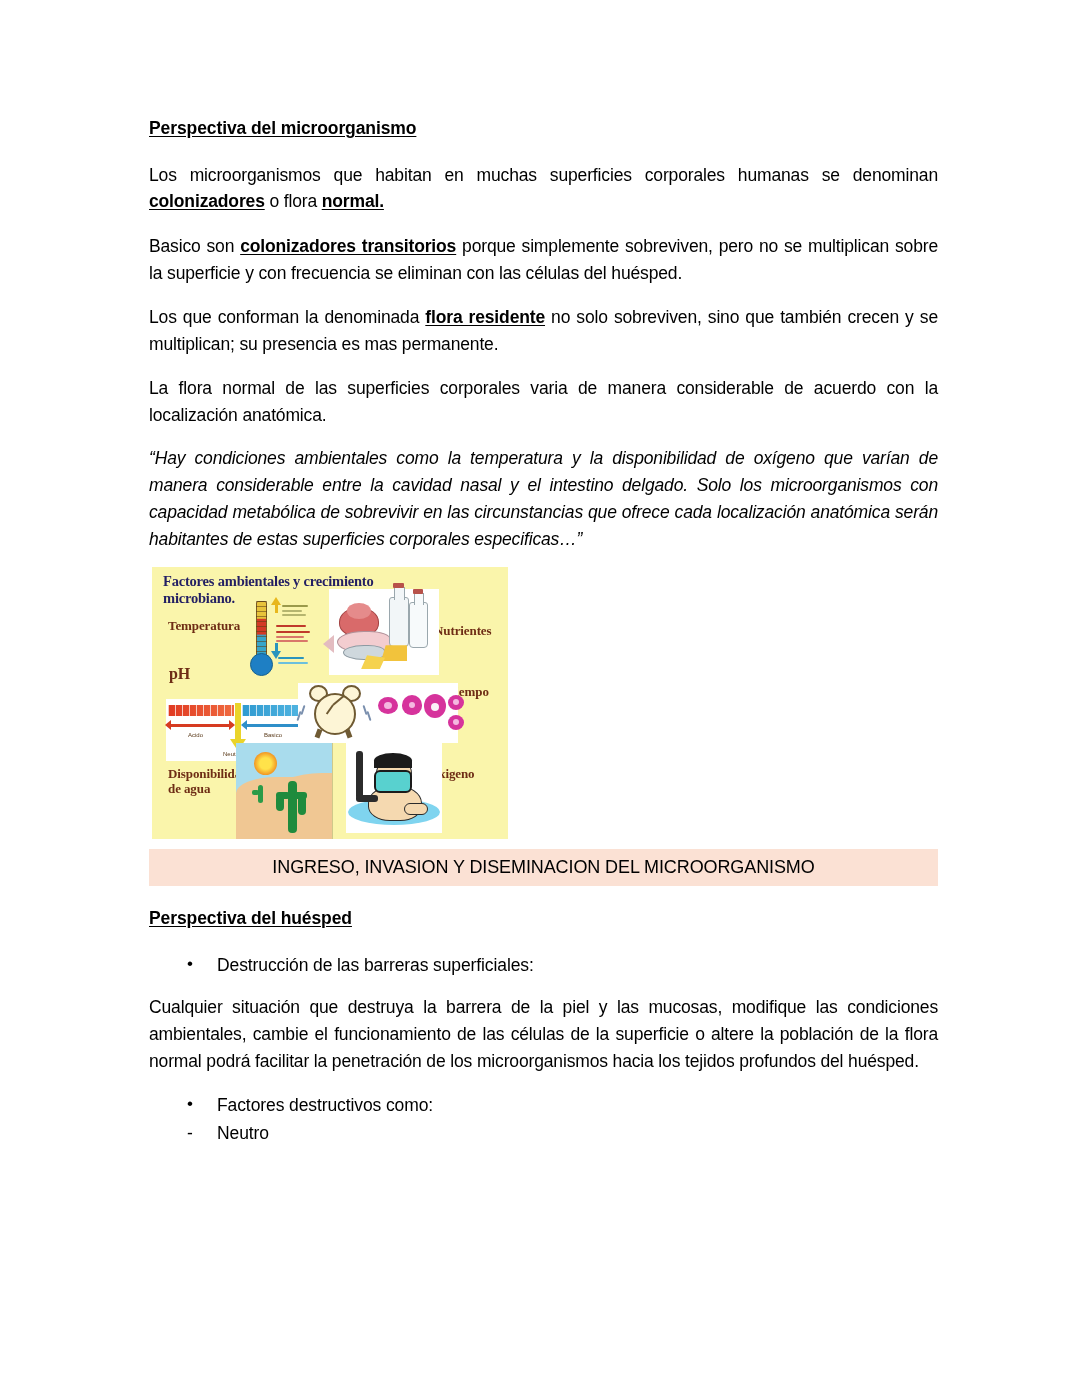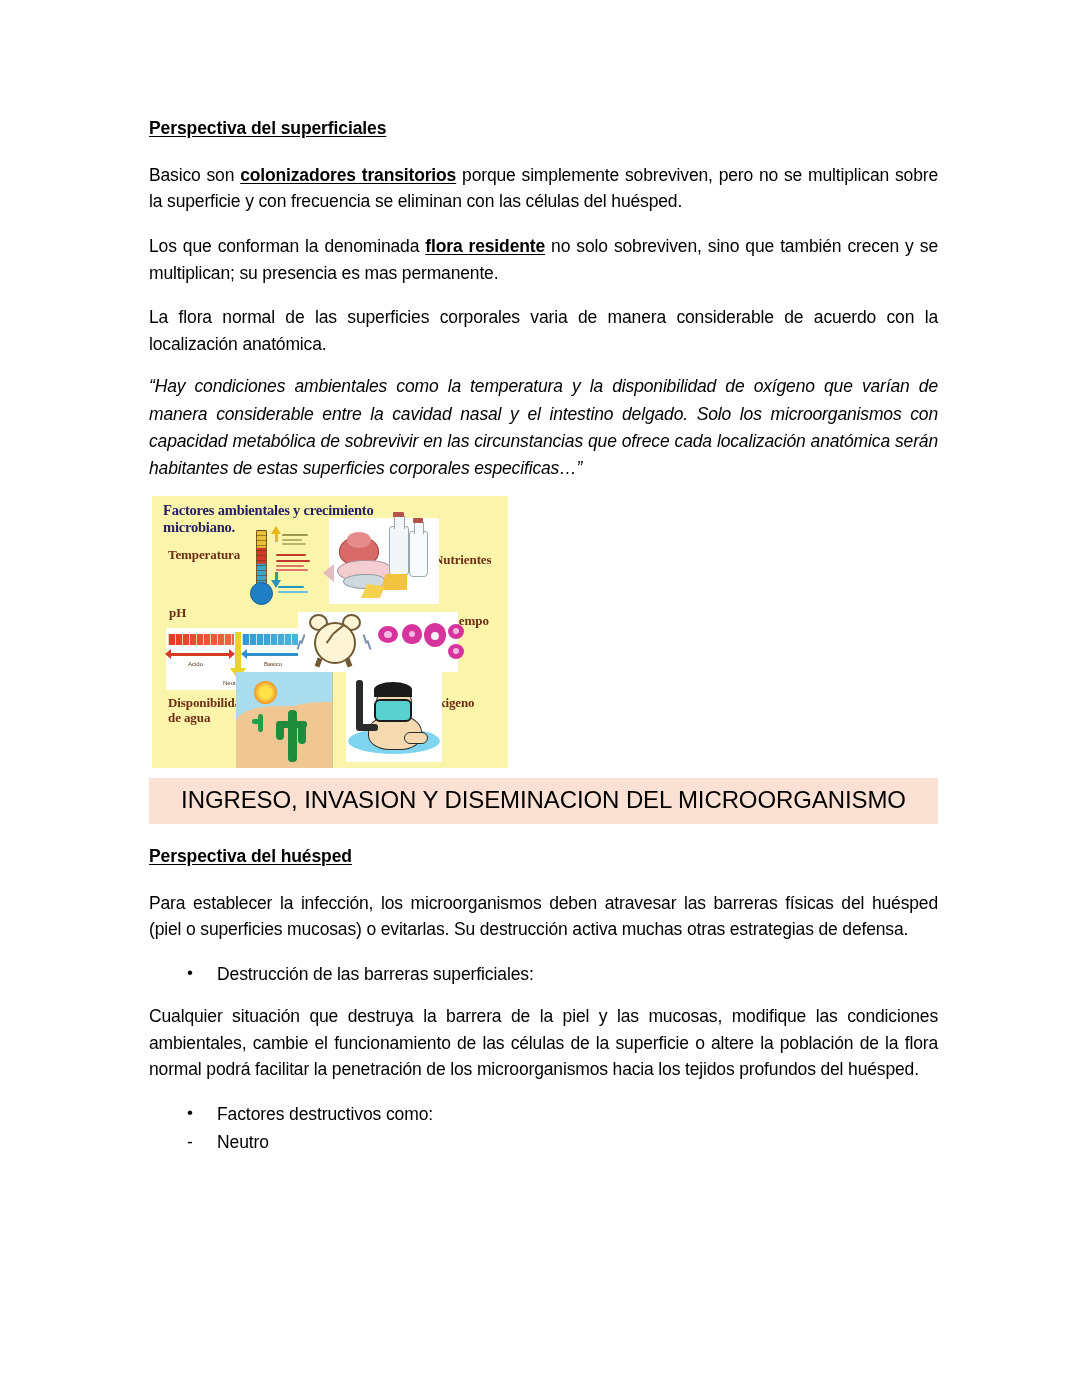--- a/index.html
+++ b/index.html
@@ -80,21 +80,21 @@
   }
   .fig-label {
     position: absolute;
     font-weight: bold;
     color: #6e2d15;
     font-size: 13px;
     line-height: 1.15;
     letter-spacing: -0.1px;
   }
   .lbl-temp { left: 16px; top: 52px; }
-  .lbl-ph   { left: 17px; top: 110px; font-size: 13px;}
+  .lbl-ph   { left: 17px; top: 98px; font-size: 16px;}
   .lbl-agua { left: 16px; top: 200px; width: 82px;}
   .lbl-nutr { left: 282px; top: 57px; }
   .lbl-tiempo { left: 295px; top: 118px; }
   .lbl-oxi  { left: 277px; top: 200px; }
 
   
   .thermo-box { position: absolute; left: 94px; top: 28px; width: 74px; height: 92px;}
   .thermo-tube {
     position: absolute; left: 10px; top: 6px; width: 9px; height: 58px;
     background: linear-gradient(#e8c33a 0%, #e8c33a 28%, #d33a25 30%, #d33a25 55%, #38a5c9 58%, #38a5c9 100%);
@@ -250,21 +250,21 @@
   .snorkel{position:absolute;left:10px;top:8px;width:7px;height:48px;background:#2b2b2b;border-radius:3px;}
   .snorkel-b{position:absolute;left:10px;top:52px;width:22px;height:7px;background:#2b2b2b;border-radius:3px;}
   .arm{position:absolute;left:58px;bottom:18px;width:22px;height:10px;background:#f5d9b0;
        border:1.5px solid #2b2b2b;border-radius:6px;}
 
   
   .band {
     width: 789px;
     background: #fbe1d4;
     text-align: center;
-    font-size: 24px;
+    font-size: 18px;
     line-height: 1.45;
     padding: 5px 0 6px 0;
     margin: 10px 8px 22px 0;
     box-sizing: border-box;
     letter-spacing: -0.1px;
   }
 
   ul.blist, ul.dlist {
     margin: 0 0 16px 0;
     padding: 0;
@@ -300,22 +300,23 @@
     font-size: 17px;
   }
   .tight { margin-bottom: 0; }
 </style>
 </head>
 <body>
 
 <div class="page">
   <div class="doc-body">
 
-    <h2 class="heading"><span>Perspectiva del superficiales</span></h2>
-
+    <h2 class="heading"><span>Perspectiva del microorganismo</span></h2>
+
+    <p class="para"><span>Los microorganismos que habitan en muchas superficies corporales humanas se denominan </span><span class="bold-ul">colonizadores</span><span> o flora </span><span class="bold-ul">normal.</span></p>
 
     <p class="para"><span>Basico son </span><span class="bold-ul">colonizadores transitorios</span><span> porque simplemente sobreviven, pero no se multiplican sobre la superficie y con frecuencia se eliminan con las células del huésped.</span></p>
 
     <p class="para"><span>Los que conforman la denominada </span><span class="bold-ul">flora residente</span><span> no solo sobreviven, sino que también crecen y se multiplican; su presencia es mas permanente.</span></p>
 
     <p class="para last">La flora normal de las superficies corporales varia de manera considerable de acuerdo con la localización anatómica.</p>
 
     <p class="quote">“Hay condiciones ambientales como la temperatura y la disponibilidad de oxígeno que varían de manera considerable entre la cavidad nasal y el intestino delgado. Solo los microorganismos con capacidad metabólica de sobrevivir en las circunstancias que ofrece cada localización anatómica serán habitantes de estas superficies corporales especificas…”</p>
 
     <div class="figure-wrap">
@@ -434,21 +435,20 @@
           <div class="snorkel-b"></div>
         </div>
 
       </div>
     </div>
 
     <div class="band">INGRESO, INVASION Y DISEMINACION DEL MICROORGANISMO</div>
 
     <h2 class="heading"><span>Perspectiva del huésped</span></h2>
 
-    <p class="para">Para establecer la infección, los microorganismos deben atravesar las barreras físicas del huésped (piel o superficies mucosas) o evitarlas. Su destrucción activa muchas otras estrategias de defensa.</p>
 
     <ul class="blist">
       <li>Destrucción de las barreras superficiales:</li>
     </ul>
 
     <p class="para">Cualquier situación que destruya la barrera de la piel y las mucosas, modifique las condiciones ambientales, cambie el funcionamiento de las células de la superficie o altere la población de la flora normal podrá facilitar la penetración de los microorganismos hacia los tejidos profundos del huésped.</p>
 
     <ul class="dlist">
       <li class="bullet">Factores destructivos como:</li>
       <li class="dash tight">Neutro</li>

